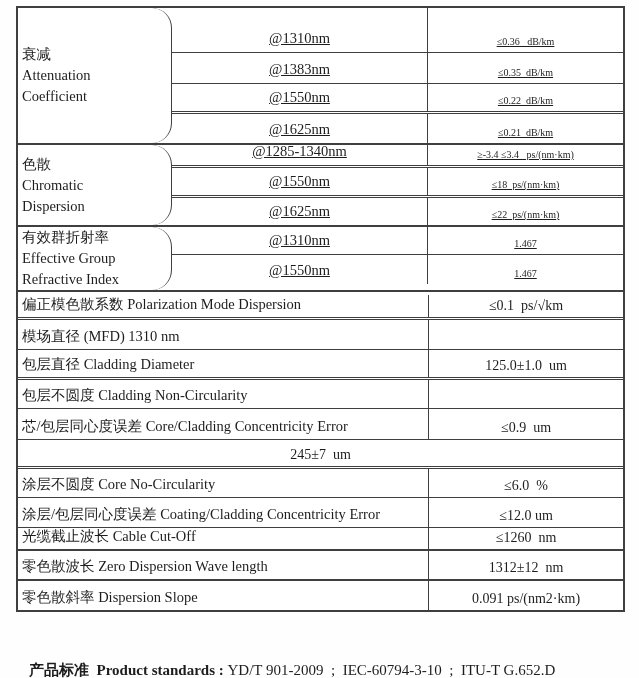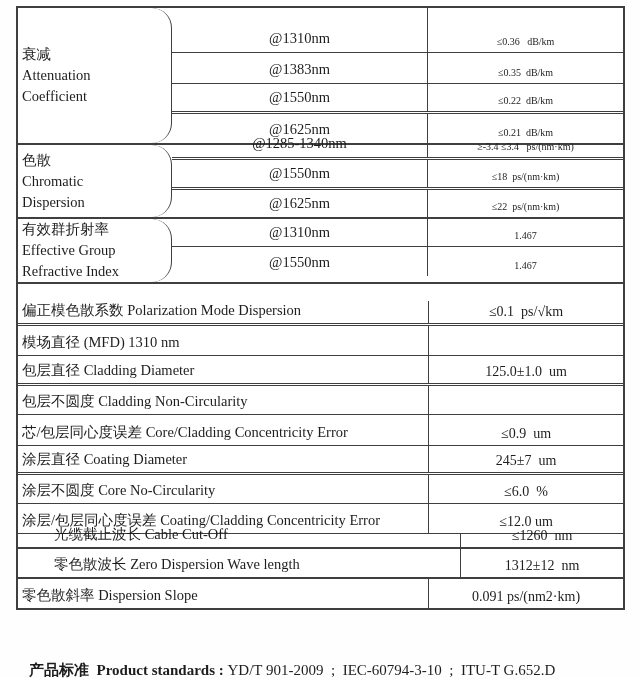--- a/index.html
+++ b/index.html
@@ -29,21 +29,21 @@
     width: 154px;
     border-right: 1px solid #3f3f3f;
     display: flex;
     flex-direction: column;
     justify-content: center;
     padding-left: 4px;
     font-size: 14.5px;
     line-height: 21px;
     border-radius: 20px;
   }
-  .rows { flex: 1; display: flex; flex-direction: column; }
+  .rows { flex: 1; display: flex; flex-direction: column; text-decoration: underline; }
   .grow { display: flex; border-bottom: 1px solid #3f3f3f; }
   .rows .grow:last-child { border-bottom: none; }
   .wl {
     width: 256px;
     border-right: 1px solid #3f3f3f;
     display: flex;
     justify-content: center;
     align-items: flex-end;
     padding-bottom: 5px;
     font-size: 14.5px;
@@ -73,26 +73,26 @@
   .pval {
     flex: 1;
     display: flex;
     justify-content: center;
     align-items: flex-end;
     padding-bottom: 3px;
     font-size: 14px;
     white-space: pre;
   }
   
-  .h45 { height: 45px; } .h34 { height: 42px; align-items: flex-end; } .h33 { height: 15px; }
+  .h45 { height: 45px; } .h34 { height: 28px; align-items: flex-end; } .h33 { height: 23px; }
   .h31 { height: 31px; text-align: right; } .h30 { height: 30px; } .h29 { height: 29px; }
   .h28 { height: 28px; } .h27 { height: 27px; }
   
   .dbl   { border-bottom: 3px double #3f3f3f !important; }
-  .thick { border-bottom: 2px solid  #3f3f3f !important; padding-left: 32px; }
+  .thick { border-bottom: 2px solid  #3f3f3f !important; }
   .footer {
     position: absolute;
     left: 14px;
     top: 644px;
     font-size: 15px;
     white-space: pre;
   }
   .fbold { font-weight: bold; }
 </style>
 </head>
@@ -179,21 +179,20 @@
       <div class="pval">125.0±1.0  um</div>
     </div>
     <div class="prow h29">
       <div class="plabel">包层不圆度 Cladding Non-Circularity</div>
     </div>
     <div class="prow h31">
       <div class="plabel">芯/包层同心度误差 Core/Cladding Concentricity Error</div>
       <div class="pval">≤0.9  um</div>
     </div>
     <div class="prow h29 dbl">
-      <div class="plabel">涂层直径 Coating Diameter</div>
       <div class="pval">245±7  um</div>
     </div>
     <div class="prow h29">
       <div class="plabel">涂层不圆度 Core No-Circularity</div>
       <div class="pval">≤6.0  %</div>
     </div>
     <div class="prow h30">
       <div class="plabel">涂层/包层同心度误差 Coating/Cladding Concentricity Error</div>
       <div class="pval">≤12.0 um</div>
     </div>

